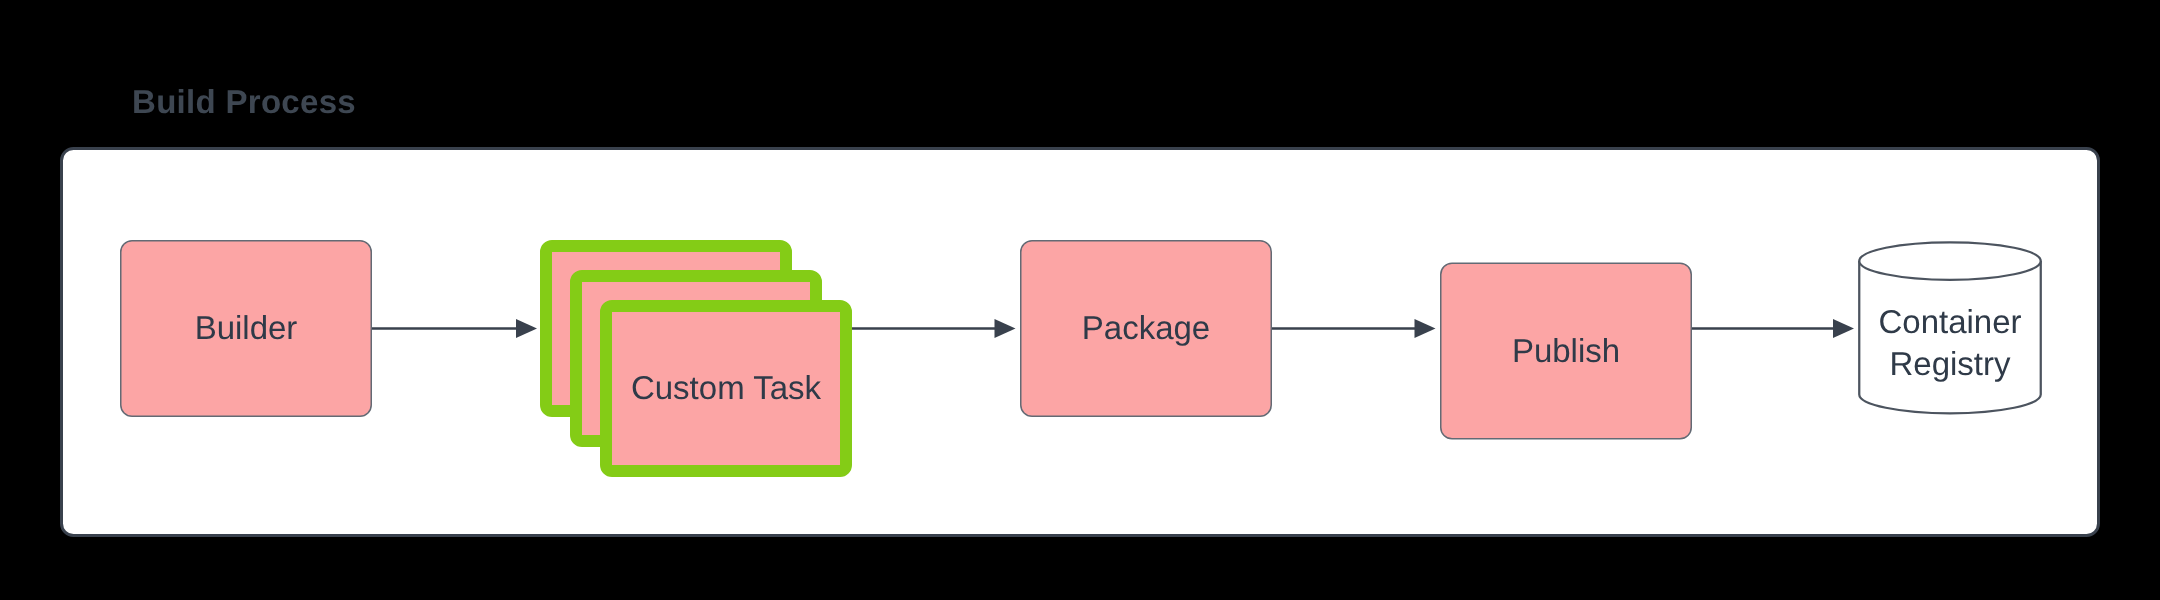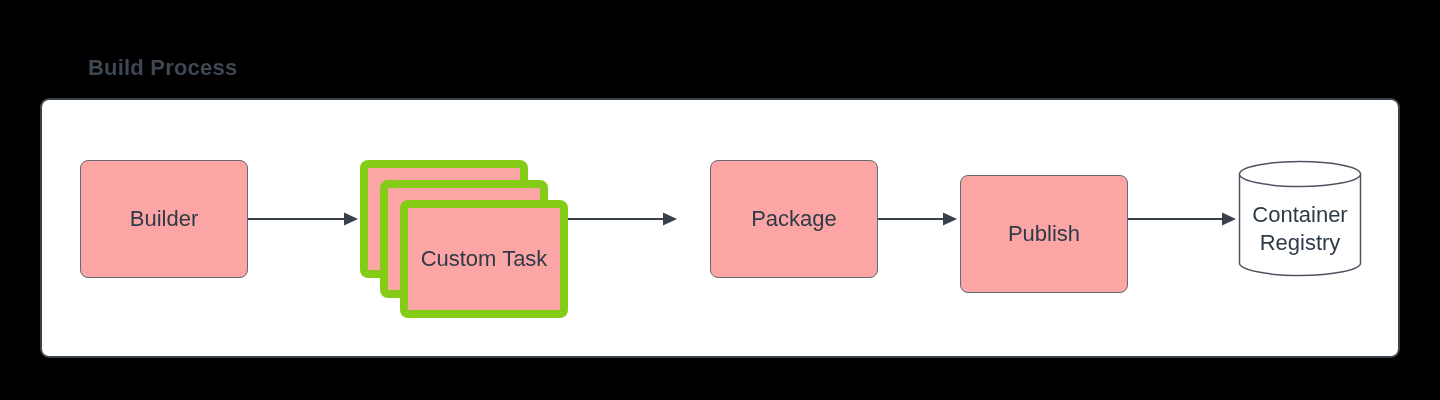--- a/index.html
+++ b/index.html
@@ -39,21 +39,21 @@
     border-radius: 8px;
     display: flex; align-items: center; justify-content: center;
     font-size: 22px; color: #2f3a48;
     text-align: center;
   }
   .stack { border: 8px solid #84cc16; }
   .builder { left: 80px;  top: 160px; z-index: 2; }
   .back    { left: 360px; top: 160px; z-index: 2; }
   .mid     { left: 380px; top: 180px; z-index: 3; }
   .front   { left: 400px; top: 200px; z-index: 4; }
-  .package { left: 680px; top: 160px; z-index: 2; margin-left: 30px; }
+  .package { left: 680px; top: 160px; z-index: 2; }
   .publish { left: 960px; top: 175px; z-index: 2; }
   .cyl {
     position: absolute; left: 1238px; top: 160px;
     width: 140px; height: 118px;
     z-index: 2;
   }
   .cyl svg { position: absolute; left: 0; top: 0; }
   .cyl-label {
     position: absolute; left: 0; top: 0;
     width: 124px; height: 118px;

